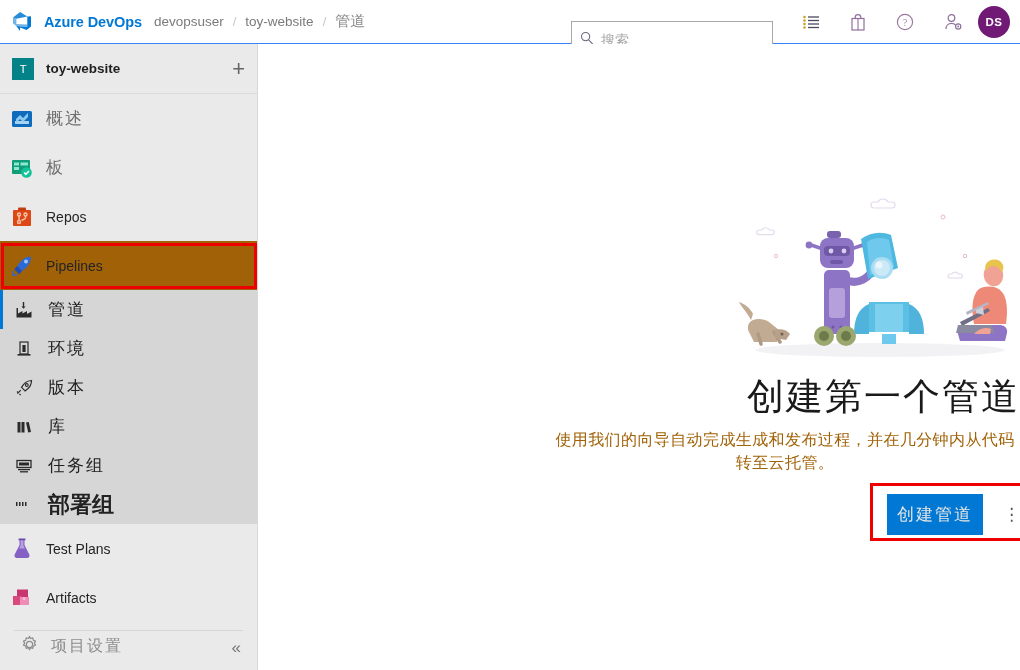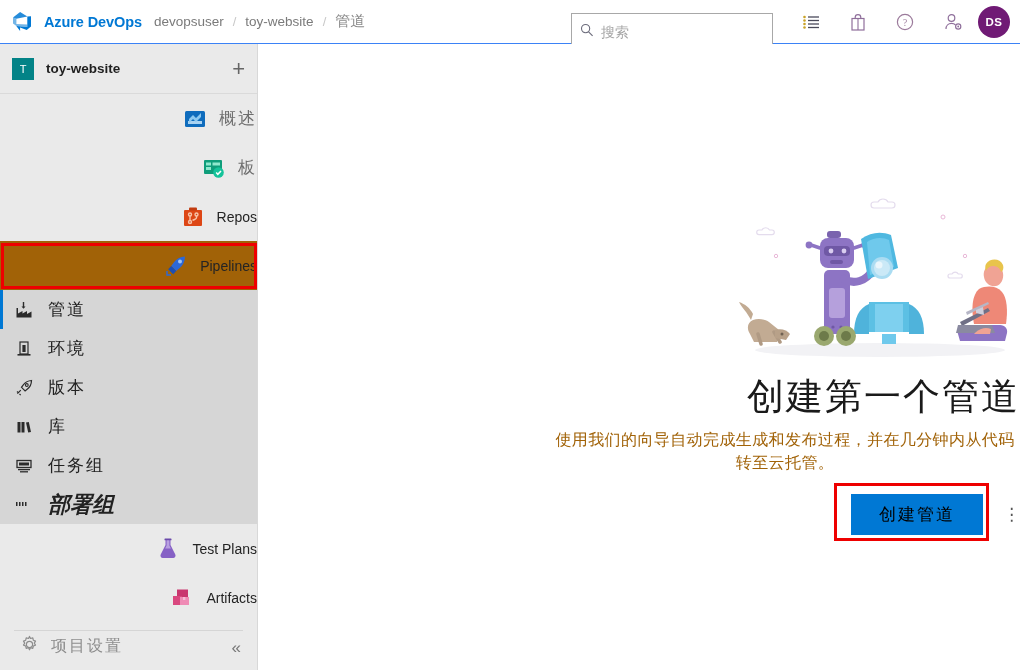--- a/index.html
+++ b/index.html
@@ -19,21 +19,21 @@
   #logo-wrap { width: 44px; display: flex; justify-content: center; align-items: center; }
   .brand {
     font-size: 14.5px; font-weight: bold; color: #0078d4; letter-spacing: -0.1px;
     margin-right: 12px;
   }
   .crumb { font-size: 13.5px; color: #7a7a7a; }
   .crumb.cn { font-size: 15px; color: #8a8a8a; }
   .crumb-sep { font-size: 13px; color: #c8c8c8; margin: 0 9px; }
 
   #search-box {
-    position: absolute; left: 571px; top: 13px; width: 202px; height: 37px;
+    position: absolute; left: 571px; top: 21px; width: 202px; height: 37px;
     border: 1px solid #a8a8a8; background: #fff;
     display: flex; align-items: center; padding-left: 8px;
   }
   #search-input {
     border: 0; outline: 0; font-size: 14px; color: #9a9a9a; margin-left: 7px;
     width: 150px; font-family: "Liberation Sans", sans-serif; background: transparent;
   }
   #search-input::placeholder { color: #a6a6a6; }
 
   .topicon {
@@ -59,21 +59,21 @@
   #project-avatar {
     width: 22px; height: 22px; background: #038387; color: #fff;
     font-size: 11px; display: flex; align-items: center; justify-content: center;
     margin-right: 12px; font-weight: normal;
   }
   #project-name { font-size: 13.5px; font-weight: bold; color: #1f1f1f; flex: 1; }
   #project-add { font-size: 22px; color: #666; font-weight: 300; line-height: 1; cursor: pointer; }
 
   .nav-item {
     height: 49px; display: flex; align-items: center; padding-left: 8px;
-    cursor: pointer; position: relative; justify-content: flex-end;
+    cursor: pointer; position: relative;
   }
   .nav-icon {
     width: 28px; height: 28px; margin-right: 10px;
     display: flex; align-items: center; justify-content: center; flex-shrink: 0;
   }
   .nav-label { font-size: 14px; color: #242424; }
   .nav-label.cn { font-size: 17px; color: #6e6e6e; letter-spacing: 2px; }
   .nav-item.highlighted { background: #a16207; }
 
   
@@ -92,21 +92,21 @@
     content: ""; position: absolute; left: 0; top: 0; width: 3px; height: 100%;
     background: #0078d4;
   }
   .sub-icon {
     width: 28px; height: 28px; margin-right: 10px; flex-shrink: 0;
     display: flex; align-items: center; justify-content: center;
     color: #303030;
   }
   .sub-label { font-size: 17px; color: #222; letter-spacing: 2px; }
   .sub-item.emphasized .sub-label {
-    font-size: 22px; font-weight: bold; letter-spacing: 0px; font-style: italic;
+    font-size: 22px; font-weight: bold; letter-spacing: 0px;
   }
   .sub-item.emphasized .sub-icon { font-size: 13px; }
 
   #sidebar-divider {
     height: 1px; background: #d5d5d5; margin: 8px 14px 0 14px;
   }
   #project-settings {
     position: absolute; left: 0; bottom: 0; width: 230px; height: 48px;
     display: flex; align-items: center; padding-left: 20px; cursor: pointer;
   }
@@ -126,22 +126,22 @@
   #empty-title {
     font-size: 37px; color: #1a1a1a; letter-spacing: 2px; margin-top: 8px;
     font-weight: normal;
   }
   #empty-desc {
     font-size: 16px; color: #a16207; text-align: center; line-height: 1.42;
     max-width: 470px; margin-top: 7px; letter-spacing: 0.4px;
   }
   #btn-row { display: flex; align-items: center; margin-top: 20px; position: relative; }
   #create-pipeline-btn {
-    background: #0078d4; color: #000000; border: 0; cursor: pointer;
-    font-size: 17px; letter-spacing: 2px; padding: 9px 28px;
+    background: #0078d4; color: #e5e5e5; border: 0; cursor: pointer;
+    font-size: 17px; letter-spacing: 2px; padding: 9px 10px;
     font-family: Liberation Sans, sans-serif;
   }
   #more-actions {
     margin-left: 20px; color: #555; font-size: 17px; cursor: pointer;
     line-height: 1; letter-spacing: 0;
   }
   
   #btn-highlight {
     position: absolute; left: -17px; top: -11px; width: 155px; height: 58px;
     border: 3px solid #ee0000; pointer-events: none;

